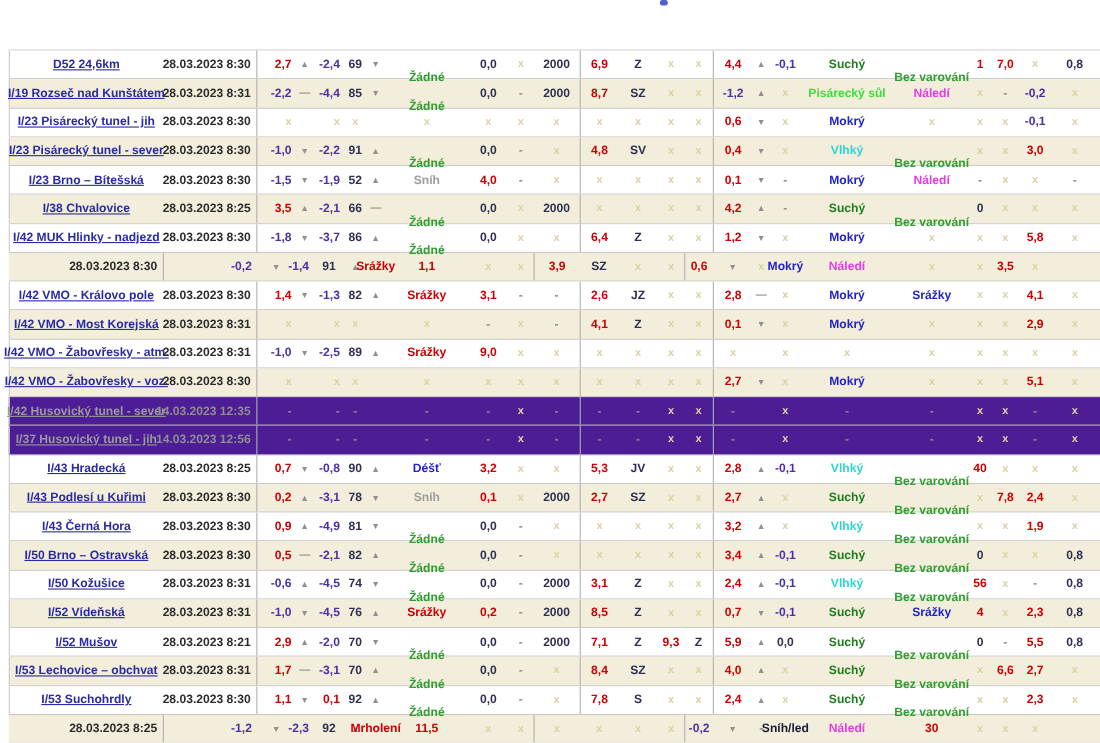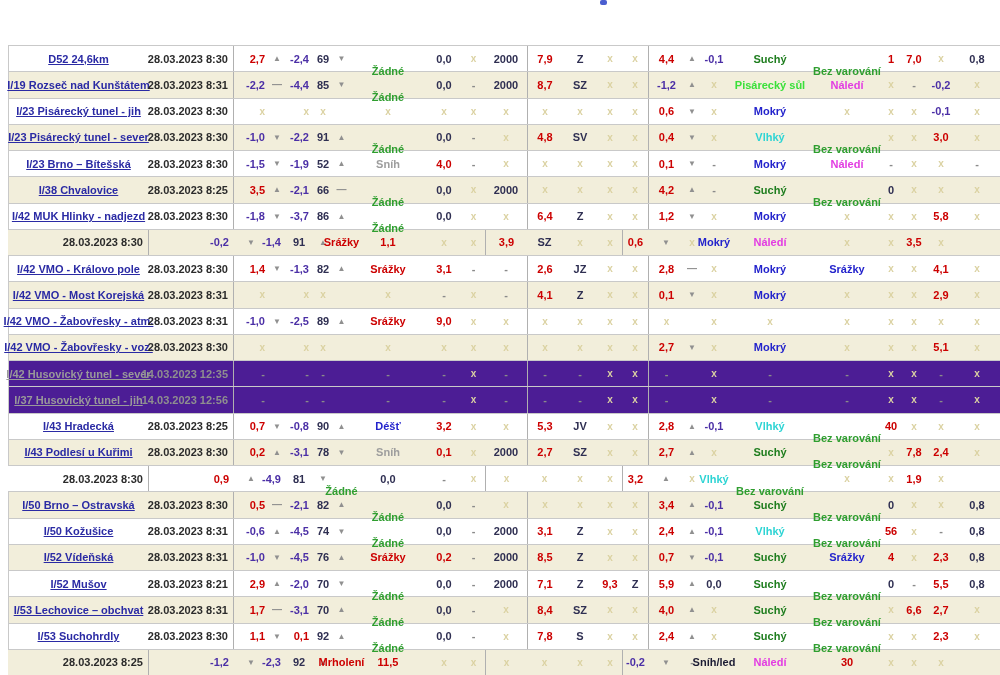--- a/index.html
+++ b/index.html
@@ -44,21 +44,21 @@
         <span class="c-time">28.03.2023 8:30</span>
         <span class="r vsep ralign">2,7</span>
         <span class="arr">▲</span>
         <span class="b ralign">-2,4</span>
         <span class="n">69</span>
         <span class="arr">▼</span>
         <span class="g">Žádné</span>
         <span class="n">0,0</span>
         <span class="x">x</span>
         <span class="n">2000</span>
-        <span class="r vsep">7,9</span>
+        <span class="r vsep">6,9</span>
         <span class="n">Z</span>
         <span class="x">x</span>
         <span class="x">x</span>
         <span class="r vsep">4,4</span>
         <span class="arr">▲</span>
         <span class="b">-0,1</span>
         <span class="dg">Suchý</span>
         <span class="g">Bez varování</span>
         <span class="r">1</span>
         <span class="r">7,0</span>
@@ -476,20 +476,23 @@
         <span class="arr">▲</span>
         <span class="x">x</span>
         <span class="dg">Suchý</span>
         <span class="g">Bez varování</span>
         <span class="x">x</span>
         <span class="r">7,8</span>
         <span class="r">2,4</span>
         <span class="x">x</span>
       </div>
       <div class="row white">
+        <span class="c-station">
+          <a href="#" class="stlink">I/43 Černá Hora</a>
+        </span>
         <span class="c-time">28.03.2023 8:30</span>
         <span class="r vsep ralign">0,9</span>
         <span class="arr">▲</span>
         <span class="b ralign">-4,9</span>
         <span class="n">81</span>
         <span class="arr">▼</span>
         <span class="g">Žádné</span>
         <span class="n">0,0</span>
         <span class="d">-</span>
         <span class="x">x</span>

